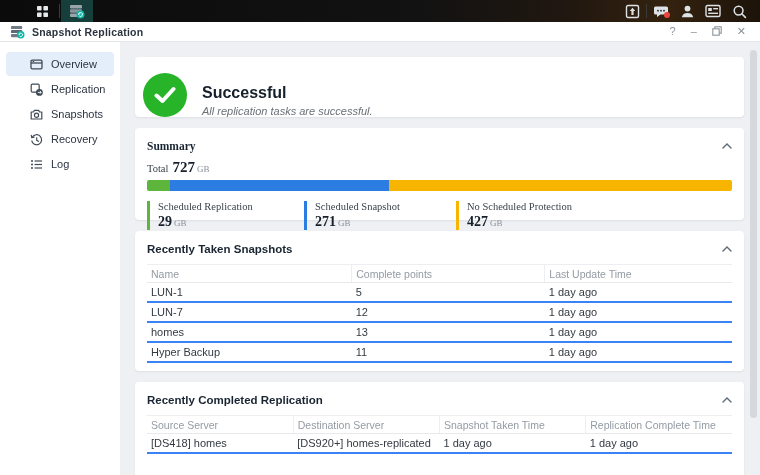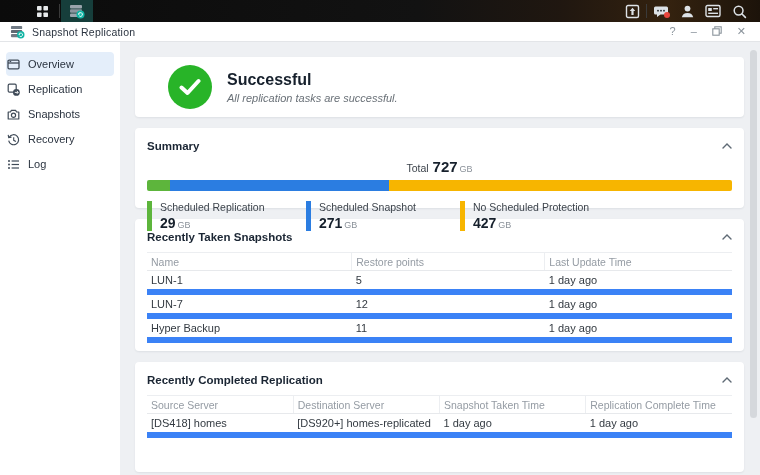--- a/index.html
+++ b/index.html
@@ -15,70 +15,70 @@
   .tb-btn.active{background:rgba(44,168,158,0.32);}
   .tb-divider{width:1px;background:#3a3a3a;margin:4px 1px;}
   .tb-right{margin-left:auto;display:flex;align-items:stretch;padding-right:8px;}
   .tb-right .tb-btn{width:26px;}
   .badge-dot{position:absolute;right:4px;bottom:4px;width:6px;height:6px;border-radius:50%;background:#e8453c;}
 
   
   .titlebar{position:absolute;top:22px;left:0;width:760px;height:20px;background:#ffffff;
     border-bottom:1px solid #e3e5e8;display:flex;align-items:center;padding:0 10px;box-sizing:border-box;}
   .titlebar .app-ic{margin-right:7px;display:flex;}
-  .win-title{font-size:10.5px;font-weight:normal;color:#2b3440;letter-spacing:.2px;}
+  .win-title{font-size:10.5px;font-weight:bold;color:#2b3440;letter-spacing:.2px;}
   .win-controls{margin-left:auto;display:flex;align-items:center;gap:15px;color:#8b949c;font-size:11px;padding-right:4px;}
   .win-controls span{cursor:pointer;line-height:1;}
 
   
   .body{position:absolute;top:42px;left:0;width:760px;height:433px;display:flex;}
   .sidebar{width:120px;background:#ffffff;padding-top:9px;box-sizing:border-box;flex:none;}
   .side-item{height:24px;margin:1px 6px;border-radius:4px;display:flex;align-items:center;gap:8px;
-    padding-left:1px;font-size:11px;color:#2b3440;cursor:pointer;}
+    padding-left:24px;font-size:11px;color:#2b3440;cursor:pointer;}
   .side-item.active{background:#e4eefa;}
   .side-item .ic{display:flex;flex:none;}
 
   .content{flex:1;background:#eef0f3;padding:15px 16px 0 15px;box-sizing:border-box;position:relative;overflow:hidden;}
   .card{background:#ffffff;border-radius:4px;box-shadow:0 1px 2px rgba(30,40,60,0.08);margin-bottom:11px;}
 
   
-  .status-card{height:60px;display:flex;align-items:center;padding-left:33px;box-sizing:border-box;}
+  .status-card{height:60px;display:flex;align-items:flex-end;padding-left:8px;box-sizing:border-box;}
   .check-circle{width:44px;height:44px;border-radius:50%;background:#28b428;display:flex;align-items:center;justify-content:center;flex:none;}
   .status-text{margin-left:15px;}
   .status-title{font-size:16px;font-weight:bold;color:#16202c;}
   .status-msg{font-size:11px;color:#697077;margin-top:3px;font-style:italic;}
 
   
   .sec-head{display:flex;align-items:center;justify-content:space-between;}
   .sec-title{font-size:11.5px;font-weight:bold;color:#1a2533;}
   .chev{display:flex;cursor:pointer;}
 
   
-  .summary-card{padding:12px 12px 13px 12px;box-sizing:border-box;height:80px;}
-  .total-line{text-align:center;margin-top:6px;}
+  .summary-card{padding:12px 12px 13px 12px;box-sizing:border-box;height:92px;font-family:Liberation Serif, serif;}
+  .total-line{text-align:left;margin-top:6px;}
   .total-label{font-size:10.5px;color:#3c434b;margin-right:4px;}
   .total-value{font-size:15px;font-weight:bold;color:#16202c;}
   .total-unit{font-size:9px;color:#8a9199;margin-left:2px;}
   .stack-bar{height:11px;margin-top:4px;border-radius:2px;overflow:hidden;display:flex;}
   .bar-seg{height:100%;}
   .legend{display:flex;margin-top:10px;}
-  .legend-item{border-left:5px solid #8b5cf6;padding-left:8px;margin-right:0;}
+  .legend-item{border-left:3px solid #8b5cf6;padding-left:8px;margin-right:0;}
   .legend-item.w1{width:146px;}
   .legend-item.w2{width:141px;}
   .legend-label{font-size:10.5px;color:#3c434b;}
   .legend-value{font-size:14px;font-weight:bold;color:#16202c;margin-top:2px;}
   .legend-unit{font-size:9px;font-weight:normal;color:#8a9199;margin-left:2px;}
 
   
   .table-card{padding:12px 12px 8px 12px;box-sizing:border-box;}
   table{width:100%;border-collapse:collapse;margin-top:9px;}
   th{font-size:10.5px;font-weight:normal;color:#949ba3;text-align:left;height:17px;
      border-top:1px solid #eceef1;border-bottom:1px solid #e7e9ec;border-right:1px solid #eceef1;padding:0 4px;}
   th:last-child{border-right:none;}
-  td{font-size:11px;color:#333a41;height:18px;border-bottom:6px solid #3b82f6;padding:0 4px;}
+  td{font-size:11px;color:#333a41;height:18px;border-bottom:2px solid #3b82f6;padding:0 4px;}
   .last-card{height:110px;margin-bottom:0;}
 
   
   .scrollbar-thumb{position:absolute;right:3px;top:8px;width:7px;height:368px;border-radius:4px;background:#d5d8dc;}
 </style>
 </head>
 <body>
 
 <div class="screen">
 
@@ -284,33 +284,38 @@
         </div>
         <table>
           <colgroup>
               <col style="width:35%">
               <col style="width:33%">
               <col style="width:32%">
             </colgroup>
           <thead>
             <tr>
               <th>Name</th>
-              <th>Restore points</th>
+              <th>Complete points</th>
               <th>Last Update Time</th>
             </tr>
           </thead>
           <tbody>
             <tr>
                 <td>LUN-1</td>
                 <td>5</td>
                 <td>1 day ago</td>
               </tr>
             <tr>
                 <td>LUN-7</td>
                 <td>12</td>
+                <td>1 day ago</td>
+              </tr>
+            <tr>
+                <td>homes</td>
+                <td>13</td>
                 <td>1 day ago</td>
               </tr>
             <tr>
                 <td>Hyper Backup</td>
                 <td>11</td>
                 <td>1 day ago</td>
               </tr>
           </tbody>
         </table>
       </div>

